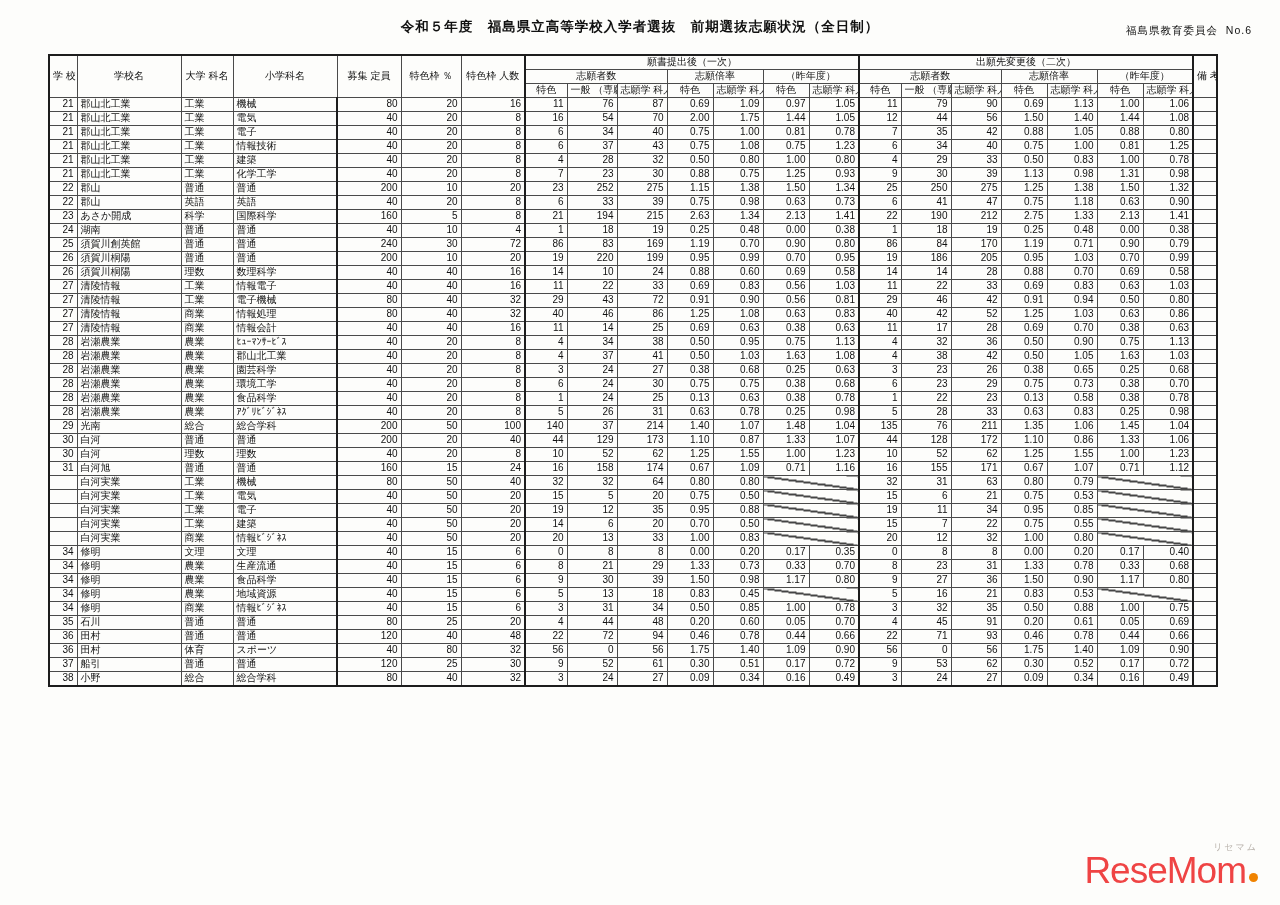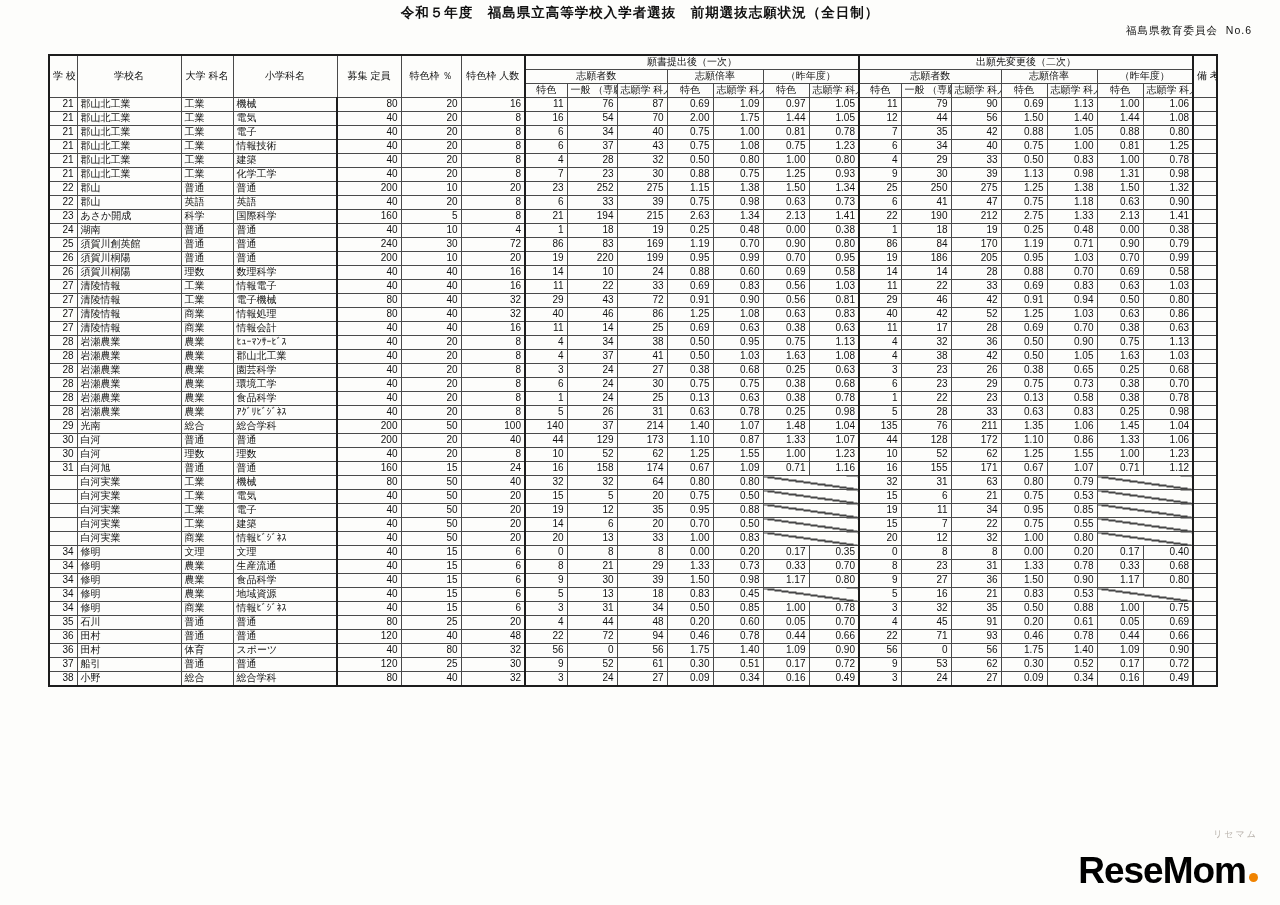--- a/index.html
+++ b/index.html
@@ -6,21 +6,21 @@
   .page{
     position:relative;
     width:1280px;height:905px;
     background:#fdfdfb;
     font-family:"Liberation Sans","DejaVu Sans",sans-serif;
     color:#111;
     overflow:hidden;
   }
   .top-bar{position:relative;height:48px;}
   .doc-title{
-    position:absolute;left:0;right:0;top:4px;
+    position:absolute;left:0;right:0;top:18px;
     text-align:center;font-size:13.5px;font-weight:bold;letter-spacing:1px;
   }
   .org-label{
     position:absolute;right:28px;top:24px;
     font-size:10.5px;letter-spacing:1px;margin-left:36px;
   }
   table.grid{
     margin-left:48px;margin-top:6px;
     border-collapse:collapse;table-layout:fixed;
     width:1168px;
@@ -50,24 +50,24 @@
     background:linear-gradient(to top right,
       transparent calc(50% - 1px), #444 calc(50% - 1px),
       #444 calc(50% + 1px), transparent calc(50% + 1px));
   }
   .watermark{
     position:absolute;right:22px;bottom:16px;
     text-align:right;line-height:1;
     user-select:none;
   }
   .watermark .wm-sub{
-    display:block;font-size:9px;color:#b9b3ac;letter-spacing:2px;margin-bottom:13px;
+    display:block;font-size:9px;color:#b9b3ac;letter-spacing:2px;margin-bottom:0;
   }
   .watermark .wm-main{
-    font-size:37px;font-weight:bold;color:#000000;letter-spacing:-1px;
+    font-size:37px;font-weight:normal;color:#ef4444;letter-spacing:-1px;
   }
   .watermark .wm-dot{
     display:inline-block;width:9px;height:9px;border-radius:50%;
     background:#f08300;margin-left:3px;margin-bottom:1px;
   }
 </style>
 </head>
 <body>
 
 <div class="page">

